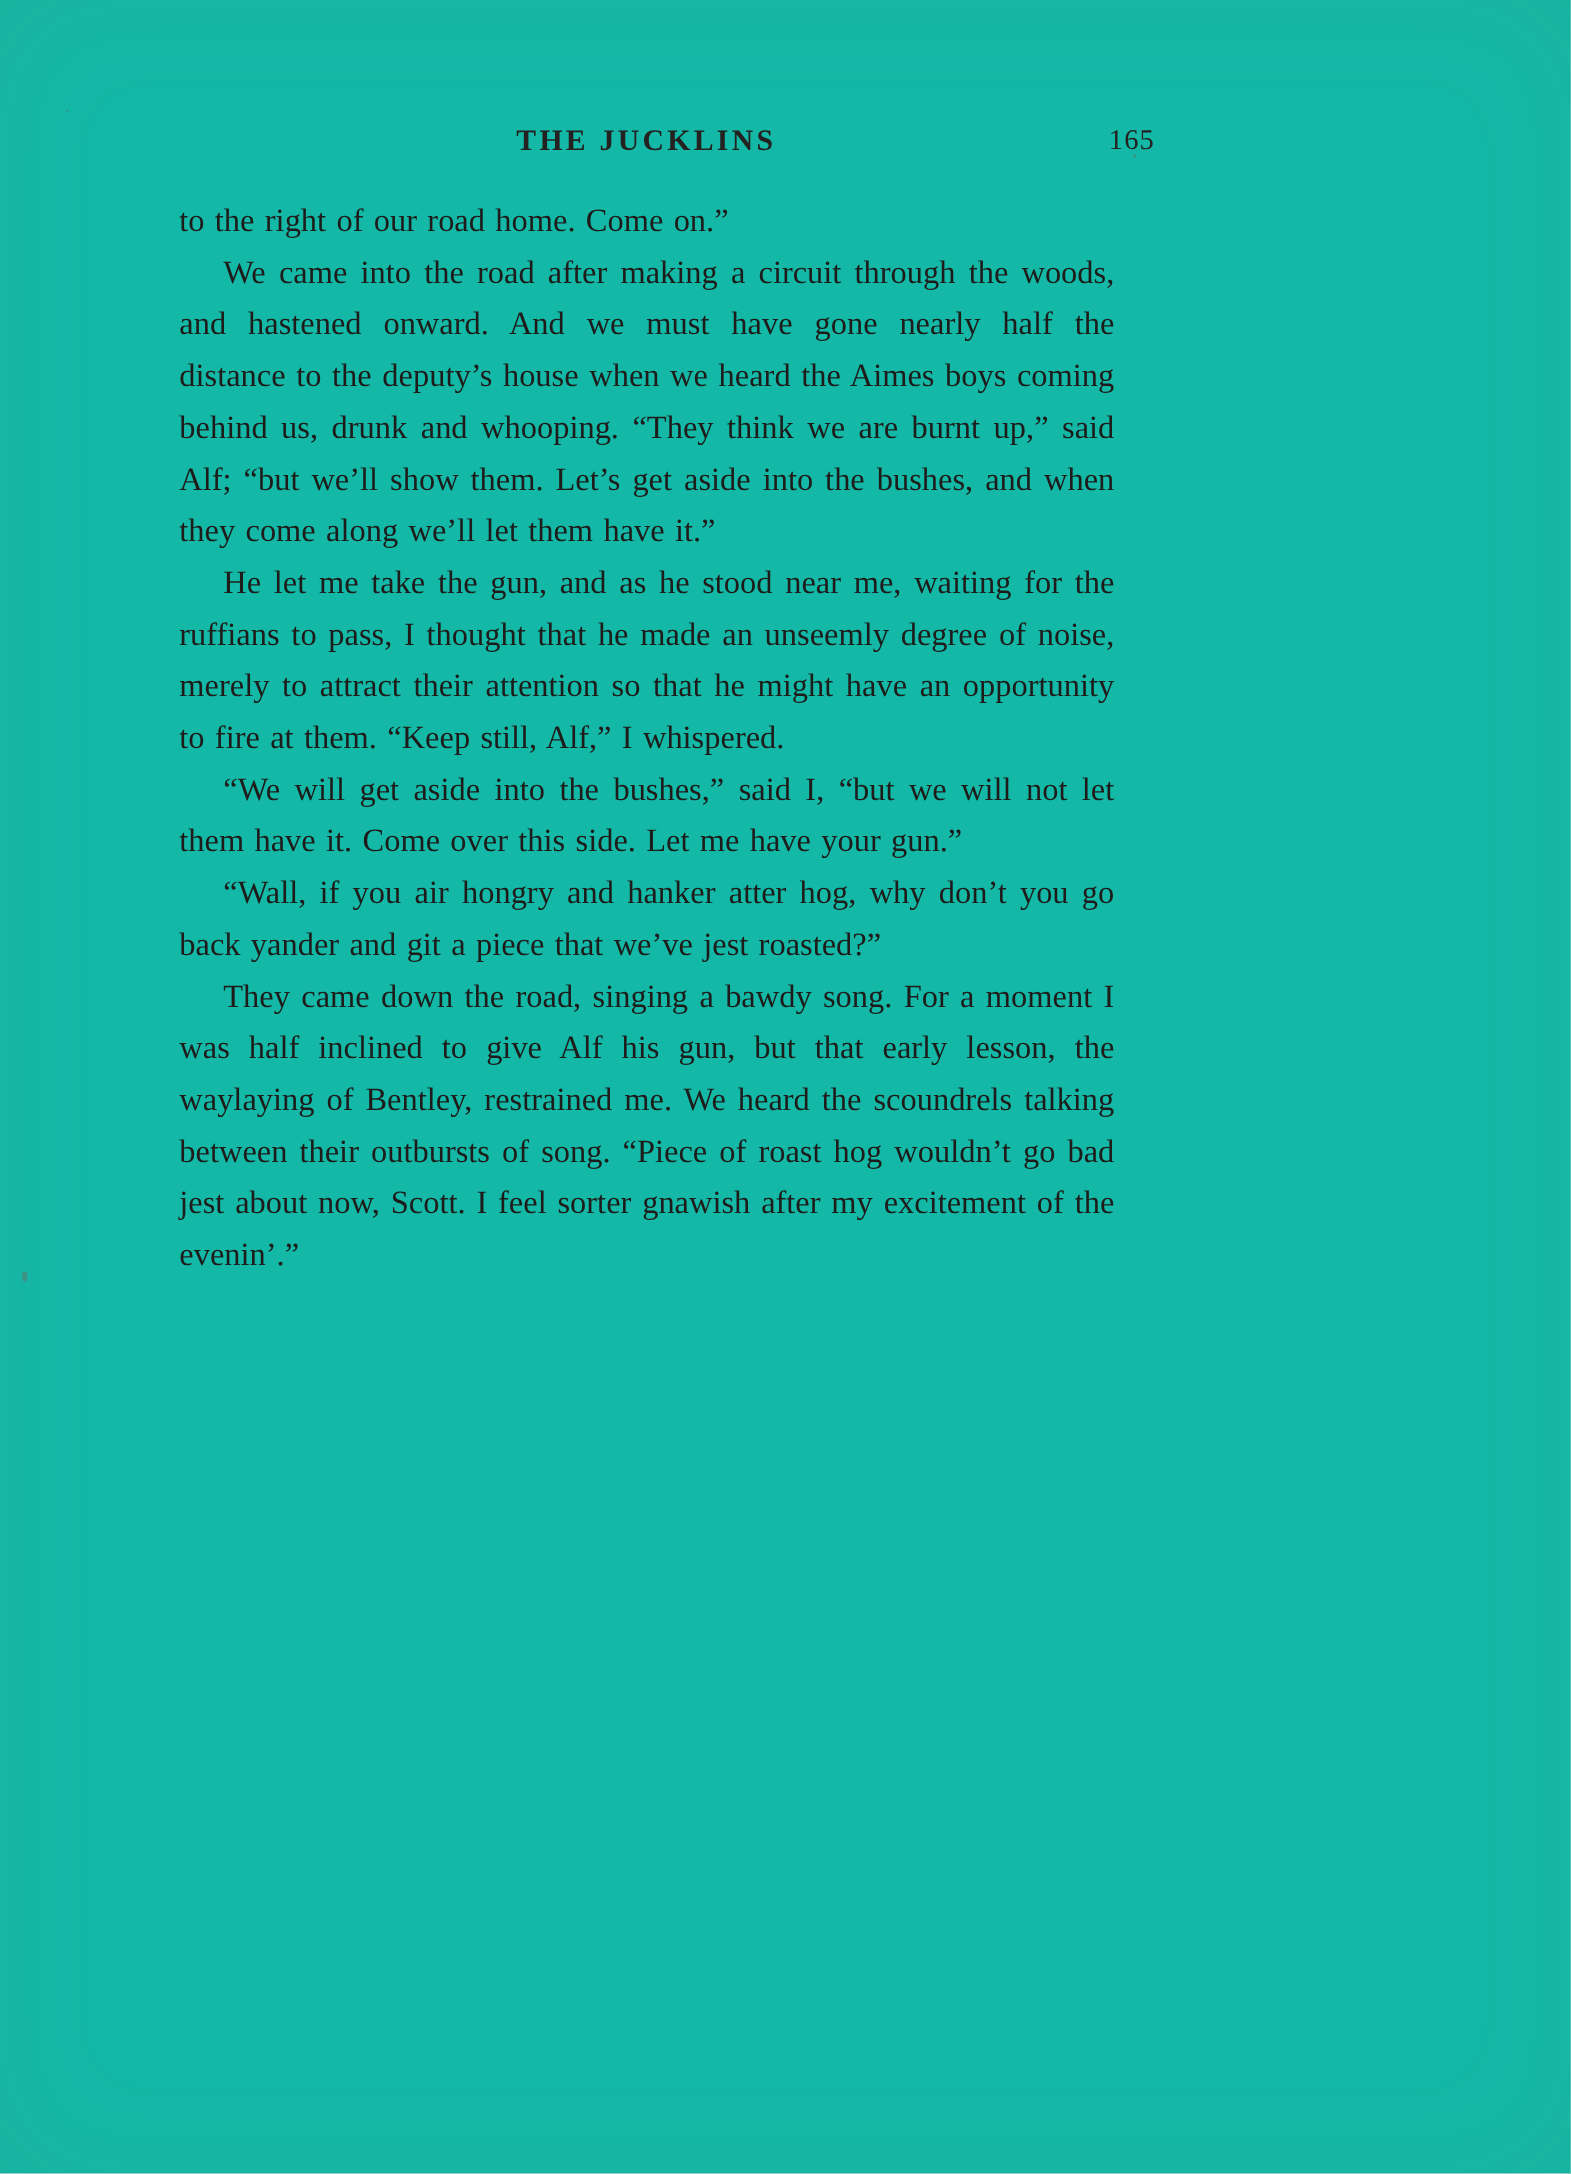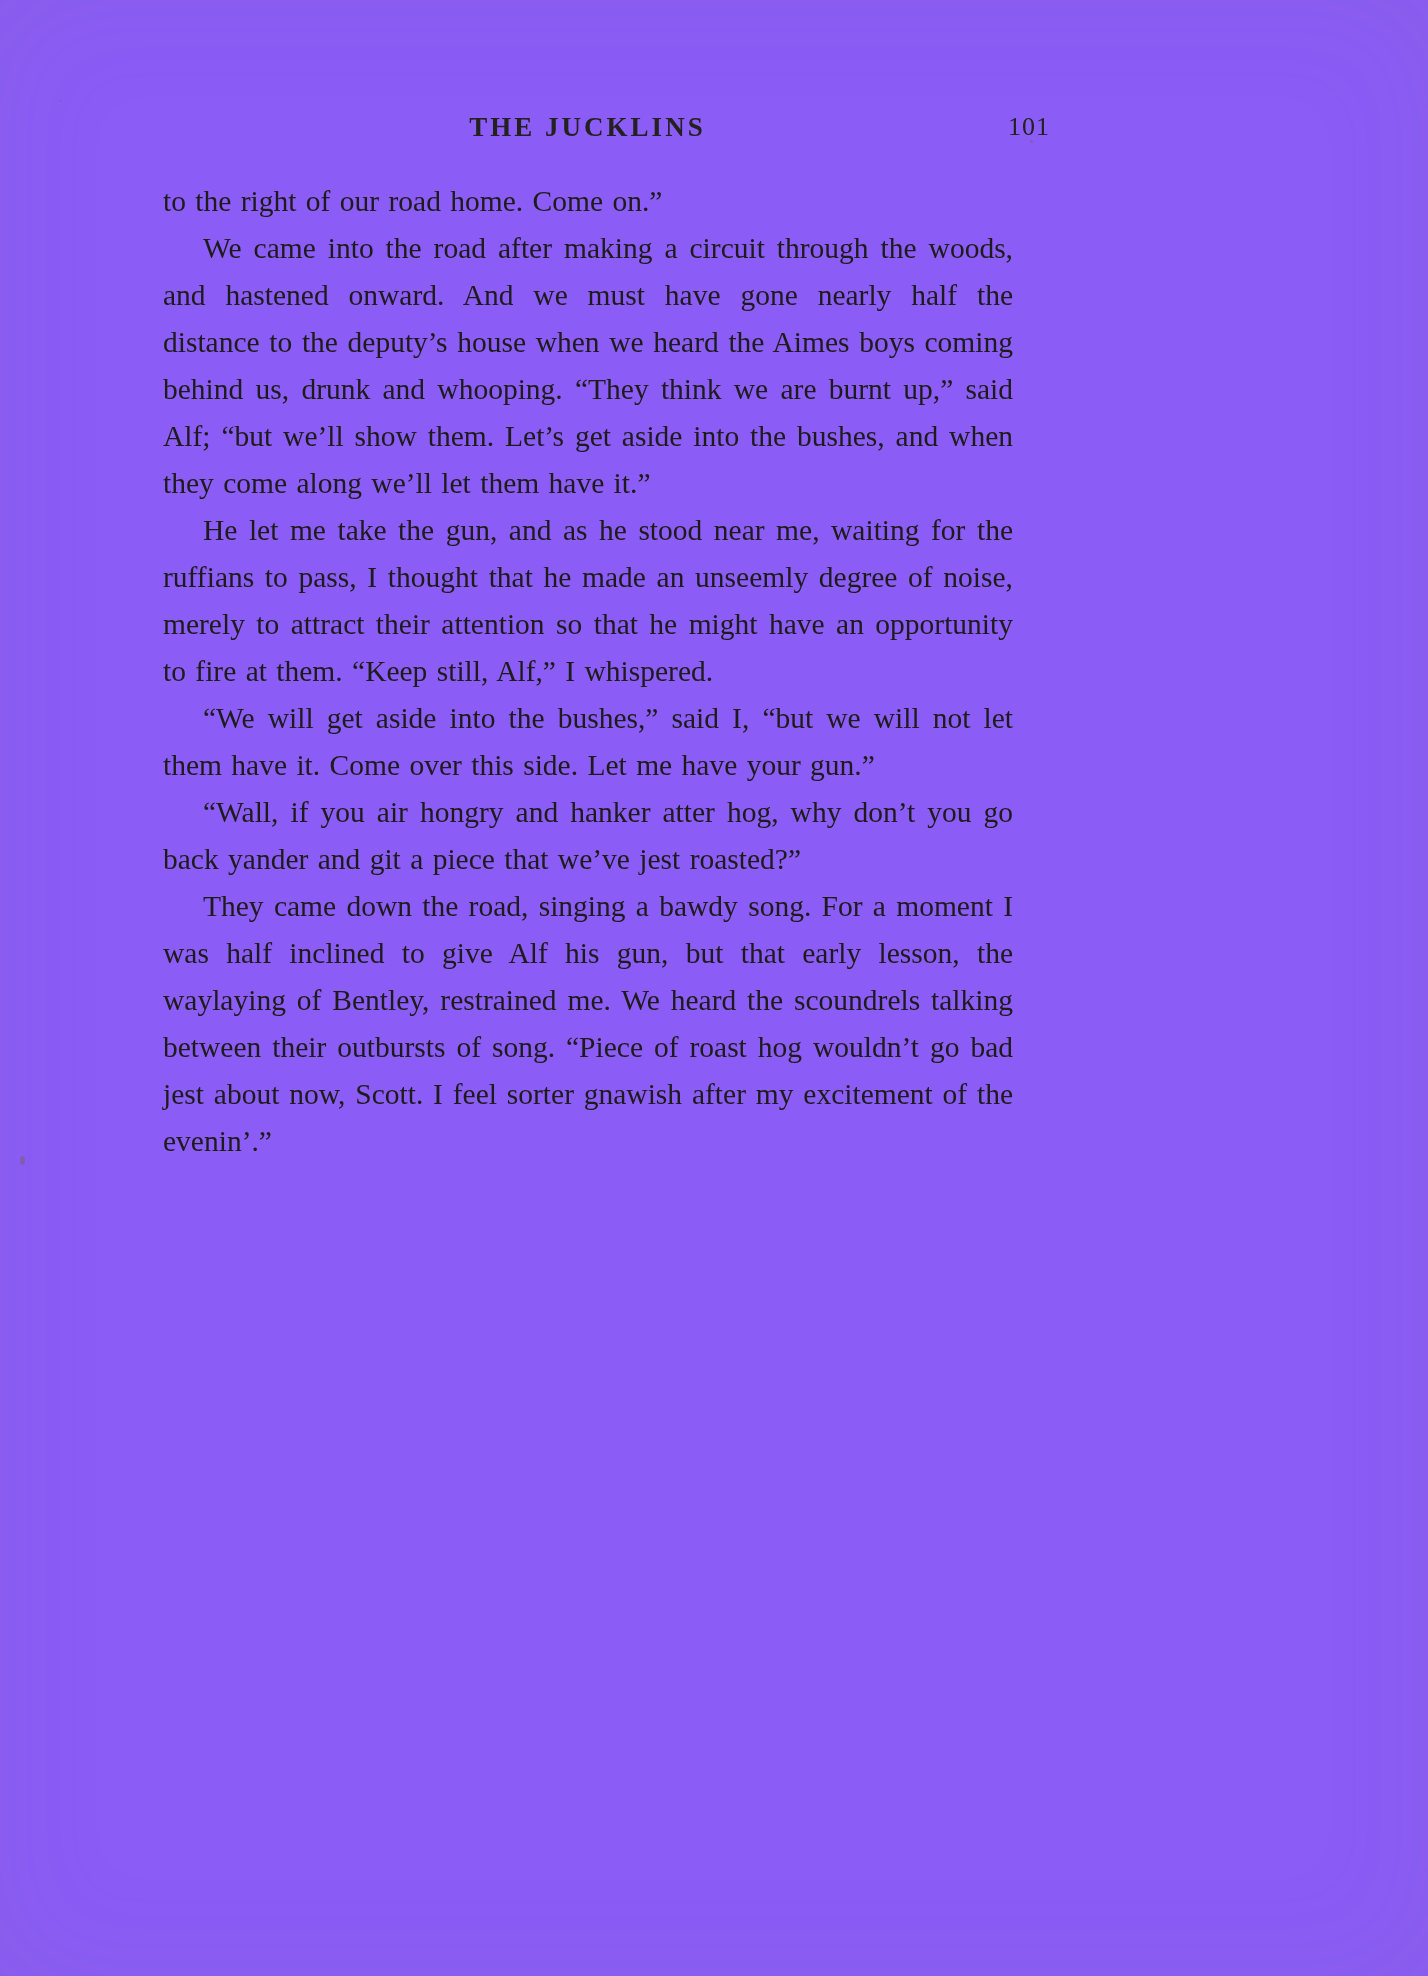--- a/index.html
+++ b/index.html
@@ -5,21 +5,21 @@
   html, body {
     margin: 0;
     padding: 0;
     background: #e9e7e0;
   }
   .scan-page {
     position: relative;
     width: 1428px;
     height: 1976px;
     margin: 0 auto;
-    background: #8b5cf6;
+    background: #14b8a6;
     box-shadow: inset 0 0 120px rgba(120,115,100,0.08);
     overflow: hidden;
     font-family: "Liberation Serif", "DejaVu Serif", serif;
     color: #1d1c1a;
   }
   .page-header {
     position: absolute;
     top: 112px;
     left: 165px;
     width: 845px;
@@ -70,21 +70,21 @@
   .speck.s2 { width: 3px; height: 3px; left: 1030px; top: 140px; }
   .speck.s3 { width: 2px; height: 2px; left: 60px; top: 100px; }
 </style>
 </head>
 <body>
 
 <div class="scan-page">
 
   <div class="page-header">
     <span class="running-title">THE JUCKLINS</span>
-    <span class="page-number">101</span>
+    <span class="page-number">165</span>
   </div>
 
   <div class="page-body">
     <p class="continuation">to the right of our road home.  Come on.”</p>
     <p>We came into the road after making a circuit through the woods, and hastened onward.  And we must have gone nearly half the distance to the deputy’s house when we heard the Aimes boys coming behind us, drunk and whooping.  “They think we are burnt up,” said Alf; “but we’ll show them.  Let’s get aside into the bushes, and when they come along we’ll let them have it.”</p>
     <p>He let me take the gun, and as he stood near me, waiting for the ruffians to pass, I thought that he made an unseemly degree of noise, merely to attract their attention so that he might have an opportunity to fire at them.  “Keep still, Alf,” I whispered.</p>
     <p>“We will get aside into the bushes,” said I, “but we will not let them have it.  Come over this side.  Let me have your gun.”</p>
     <p>“Wall, if you air hongry and hanker atter hog, why don’t you go back yander and git a piece that we’ve jest roasted?”</p>
     <p>They came down the road, singing a bawdy song.  For a moment I was half inclined to give Alf his gun, but that early lesson, the waylaying of Bentley, restrained me.  We heard the scoundrels talking between their outbursts of song.  “Piece of roast hog wouldn’t go bad jest about now, Scott.  I feel sorter gnawish after my excitement of the evenin’.”</p>
   </div>

